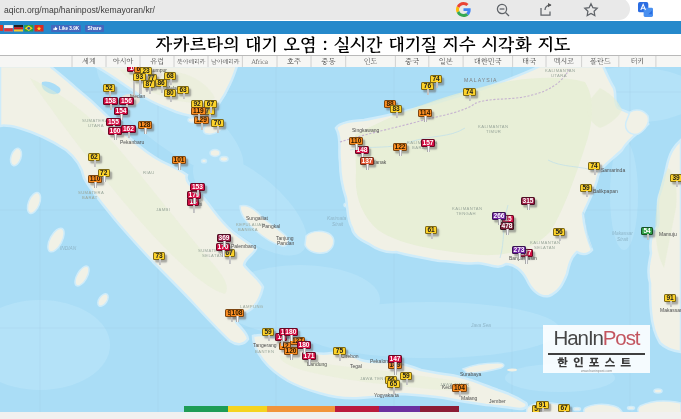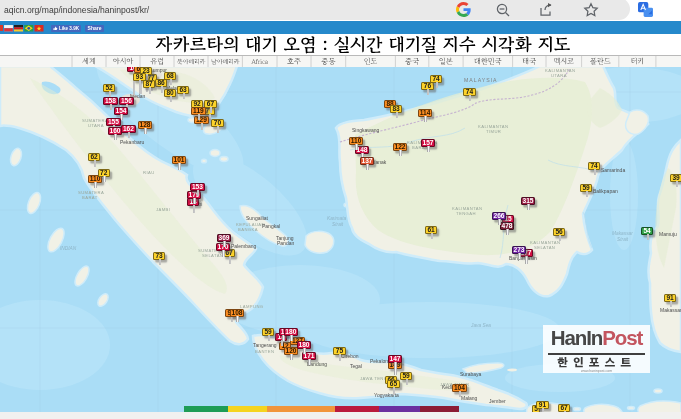--- a/index.html
+++ b/index.html
@@ -13,21 +13,21 @@
 .O{background:#fb8d22;color:#2a1a00}
 .R{background:#d30f44;color:#fff}
 .T{background:#e05430;color:#fff}
 .P{background:#7326a3;color:#fff}
 .M{background:#7a2339;color:#fff}
 .M2{background:#9a1b44;color:#fff}
 .G{background:#2fa148;color:#fff}
 </style></head><body>
 <div class="abs" style="left:0;top:0;width:681px;height:21px;background:#fff">
 <div class="abs" style="left:-20px;top:-2px;width:650px;height:22px;background:#e9e9e9;border-radius:11px"></div>
-<div class="abs" style="left:4px;top:4.5px;font-size:8.6px;color:#3c3c3c;letter-spacing:0">aqicn.org/map/indonesia/haninpost/kr/</div>
+<div class="abs" style="left:4px;top:4.5px;font-size:8.6px;color:#3c3c3c;letter-spacing:0">aqicn.org/map/haninpost/kemayoran/kr/</div>
     <svg class="abs" style="left:456px;top:2px" width="15" height="15" viewBox="0 0 48 48">
 <path fill="#EA4335" d="M24 9.5c3.54 0 6.71 1.22 9.21 3.6l6.85-6.85C35.9 2.38 30.47 0 24 0 14.62 0 6.51 5.38 2.56 13.22l7.98 6.19C12.43 13.72 17.74 9.5 24 9.5z"></path>
 <path fill="#4285F4" d="M46.98 24.55c0-1.57-.15-3.09-.38-4.55H24v9.02h12.94c-.58 2.96-2.26 5.48-4.78 7.18l7.73 6c4.51-4.18 7.09-10.36 7.09-17.65z"></path>
 <path fill="#FBBC05" d="M10.53 28.59c-.48-1.45-.76-2.99-.76-4.59s.27-3.14.76-4.59l-7.98-6.19C.92 16.46 0 20.12 0 24c0 3.88.92 7.54 2.56 10.78l7.97-6.19z"></path>
 <path fill="#34A853" d="M24 48c6.48 0 11.93-2.13 15.89-5.81l-7.73-6c-2.15 1.45-4.92 2.3-8.16 2.3-6.26 0-11.57-4.22-13.47-9.91l-7.98 6.19C6.51 42.62 14.62 48 24 48z"></path>
     </svg>
     <svg class="abs" style="left:495px;top:2px" width="160" height="16" viewBox="0 0 160 16" fill="none" stroke="#5f6368" stroke-width="1.25">
 <circle cx="7" cy="7" r="4.6"></circle>
       <path d="M10.5 10.5 L14 14"></path>
       <path d="M4.6 7h4.8"></path>
@@ -342,21 +342,21 @@
     <div class="mk R" style="left:387.8px;top:287.5px;width:14.5px;height:8px;z-index:5">147<i style="height:6px"></i></div>
     <div class="mk O" style="left:387.8px;top:294.0px;width:14.5px;height:8px;z-index:4">149<i style="height:7px"></i></div>
     <div class="mk Y" style="left:399.8px;top:304.5px;width:12.5px;height:8px;z-index:4">59<i style="height:6px"></i></div>
     <div class="mk Y" style="left:384.8px;top:308.5px;width:12.5px;height:8px;z-index:3">66<i style="height:6px"></i></div>
     <div class="mk Y" style="left:387.2px;top:312.5px;width:12.5px;height:8px;z-index:4">65<i style="height:8px"></i></div>
     <div class="mk O" style="left:452.2px;top:316.5px;width:14.5px;height:8px;z-index:5">104<i style="height:6px"></i></div>
     <div class="mk Y" style="left:536.2px;top:334.0px;width:12.5px;height:8px;z-index:5">91<i style="height:6px"></i></div>
     <div class="mk Y" style="left:532.0px;top:338.0px;width:8px;height:8px;z-index:4">5<i style="height:6px"></i></div>
     <div class="mk Y" style="left:557.8px;top:336.5px;width:12.5px;height:8px;z-index:5">67<i style="height:6px"></i></div>
     <div class="abs" style="left:543px;top:258px;width:107px;height:48px;background:rgba(255,255,255,.88);z-index:8">
-<div class="abs" style="left:0;top:1px;width:107px;text-align:center;font-weight:bold;font-size:20.5px;letter-spacing:-1.1px;color:#474747;font-family:'Liberation Sans',sans-serif">HanIn<span style="color:#c3555f">Post</span></div>
+<div class="abs" style="left:0;top:1px;width:107px;text-align:center;font-weight:normal;font-size:20.5px;letter-spacing:-1.1px;color:#474747;font-family:'Liberation Sans',sans-serif">HanIn<span style="color:#c3555f">Post</span></div>
 <div class="abs" style="left:5px;top:28px;width:97px;height:1.5px;background:#3f3f3f"></div>
       <svg class="abs" style="left:0;top:0" width="107" height="48" viewBox="0 0 107 48">
         <path d="M16.3 42.3V39.5H18.0V40.9H23.6V42.3ZM21.6 39.8V32.1H23.3V35.5H24.5V37.1H23.3V39.8ZM16.0 33.7V32.4H20.0V33.7ZM14.6 35.4V34.1H21.0V35.4ZM15.0 37.4Q15.0 36.5 15.8 36.1Q16.7 35.6 18.0 35.6Q19.2 35.6 20.1 36.1Q21.0 36.5 21.0 37.4Q21.0 38.2 20.1 38.6Q19.2 39.1 18.0 39.1Q16.7 39.1 15.8 38.6Q15.0 38.2 15.0 37.4ZM16.7 37.4Q16.7 37.9 18.0 37.9Q18.5 37.9 18.8 37.8Q19.2 37.6 19.2 37.4Q19.2 36.8 18.0 36.8Q16.7 36.8 16.7 37.4ZM32.3 42.2V38.8H34.0V40.7H39.8V42.2ZM37.8 39.5V32.1H39.6V39.5ZM30.7 35.3Q30.7 34.0 31.6 33.3Q32.4 32.5 33.7 32.5Q35.0 32.5 35.8 33.3Q36.7 34.0 36.7 35.3Q36.7 36.6 35.8 37.3Q35.0 38.1 33.7 38.1Q32.4 38.1 31.6 37.3Q30.7 36.5 30.7 35.3ZM32.5 35.3Q32.5 35.9 32.8 36.3Q33.1 36.7 33.7 36.7Q34.3 36.7 34.6 36.3Q34.9 35.9 34.9 35.3Q34.9 34.6 34.6 34.2Q34.3 33.8 33.7 33.8Q33.1 33.8 32.8 34.2Q32.5 34.6 32.5 35.3ZM46.1 41.5V40.0H50.2V37.4H52.0V40.0H56.1V41.5ZM46.9 38.3V36.9H48.3V34.2H47.2V32.8H55.1V34.2H53.9V36.9H55.3V38.3ZM50.0 36.9H52.3V34.2H50.0ZM61.9 41.4V39.9H71.9V41.4ZM62.4 37.2Q63.0 37.0 63.6 36.6Q64.3 36.2 64.8 35.7Q65.4 35.2 65.7 34.5Q66.1 33.9 66.1 33.2V32.8H67.8V33.2Q67.8 33.9 68.1 34.5Q68.4 35.2 69.0 35.7Q69.6 36.2 70.2 36.5Q70.8 36.9 71.5 37.2L70.5 38.4Q69.5 38.0 68.5 37.2Q67.5 36.5 66.9 35.6Q66.4 36.5 65.3 37.3Q64.3 38.1 63.3 38.5ZM77.7 41.5V40.0H87.7V41.5ZM79.0 39.0V32.9H86.5V34.3H80.8V35.2H86.5V36.6H80.8V37.5H86.6V39.0Z" fill="#3a3a3a"></path>
       </svg>
       <div class="abs" style="left:0;top:43.5px;width:107px;text-align:center;font-size:3.5px;color:#888">www.haninpost.com</div>
     </div>
     <div class="abs" style="left:184px;top:339px;height:5.5px;z-index:9">
 <div class="abs" style="left:0;width:44px;height:5.5px;background:#1e9c55"></div>
 <div class="abs" style="left:44px;width:39px;height:5.5px;background:#f5d420"></div>
 <div class="abs" style="left:83px;width:68px;height:5.5px;background:#f1953c"></div>

